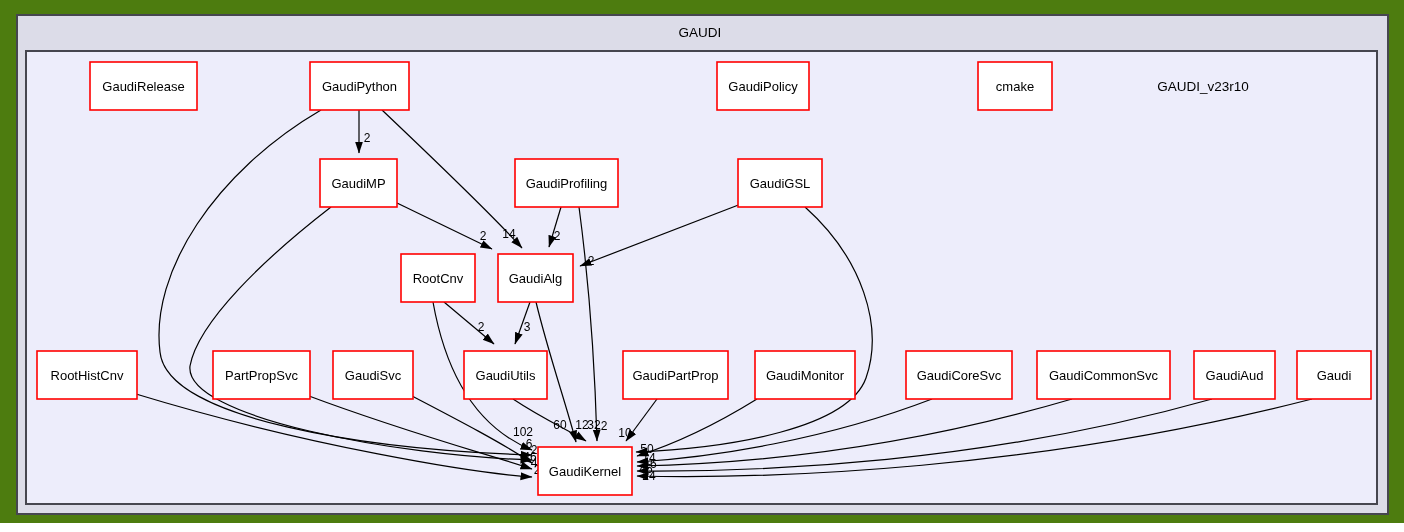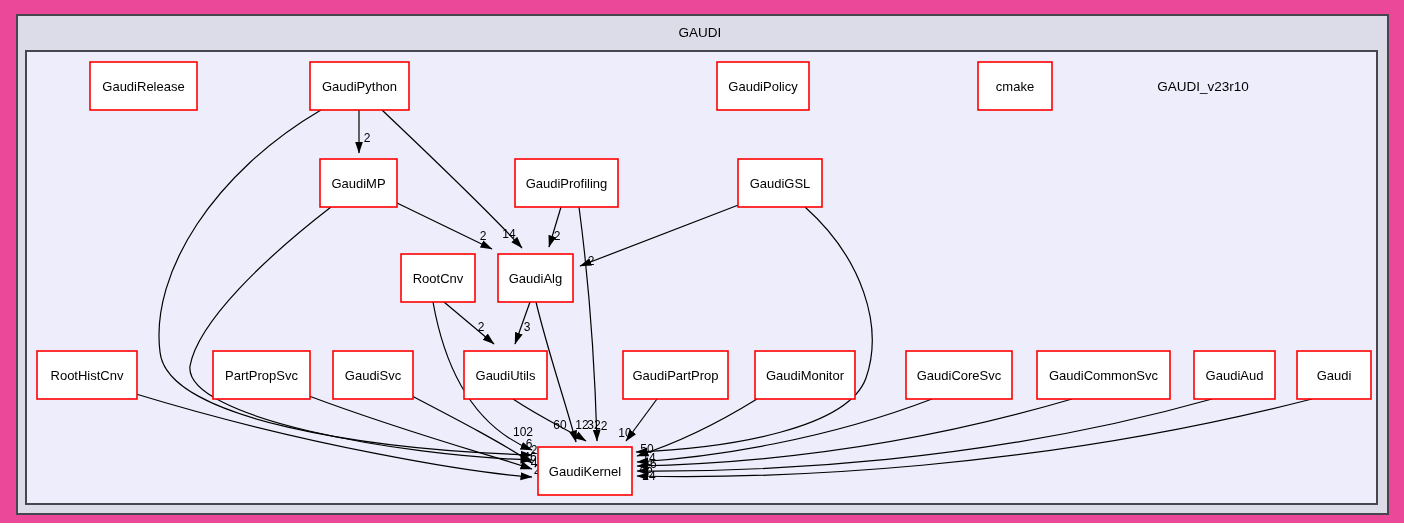--- a/index.html
+++ b/index.html
@@ -1,19 +1,19 @@
 <!DOCTYPE html>
 <html><head>
 <meta charset="utf-8">
 <style>
   html,body{margin:0;padding:0;background:#ffffff;}
   .stage{
     position:relative;
     width:1404px;height:523px;
-    background:#ec4899;
+    background:#4d7c0f;
     font-family:"Liberation Sans","DejaVu Sans",sans-serif;
   }
   svg text{
     font-family:"Liberation Sans","DejaVu Sans",sans-serif;
     fill:#000000;
   }
   .cluster-title{font-size:13.5px;}
   .node-label{font-size:13px;}
   .edge-label{font-size:12px;}
 </style>

